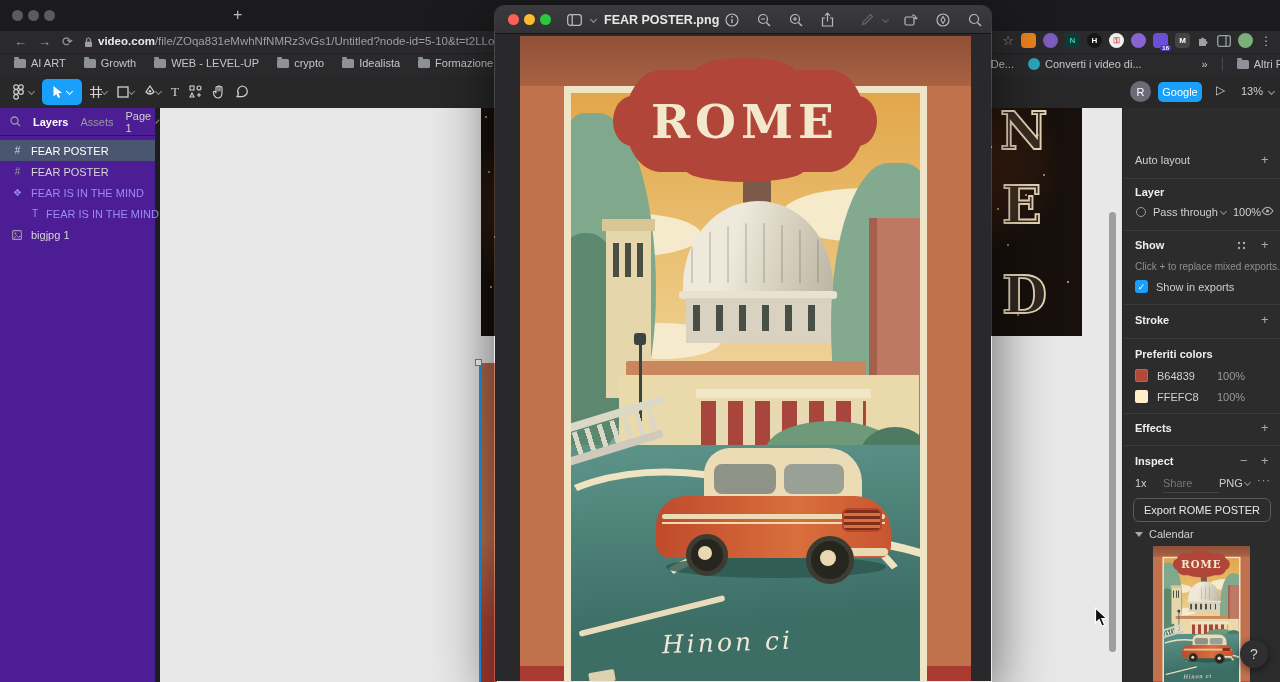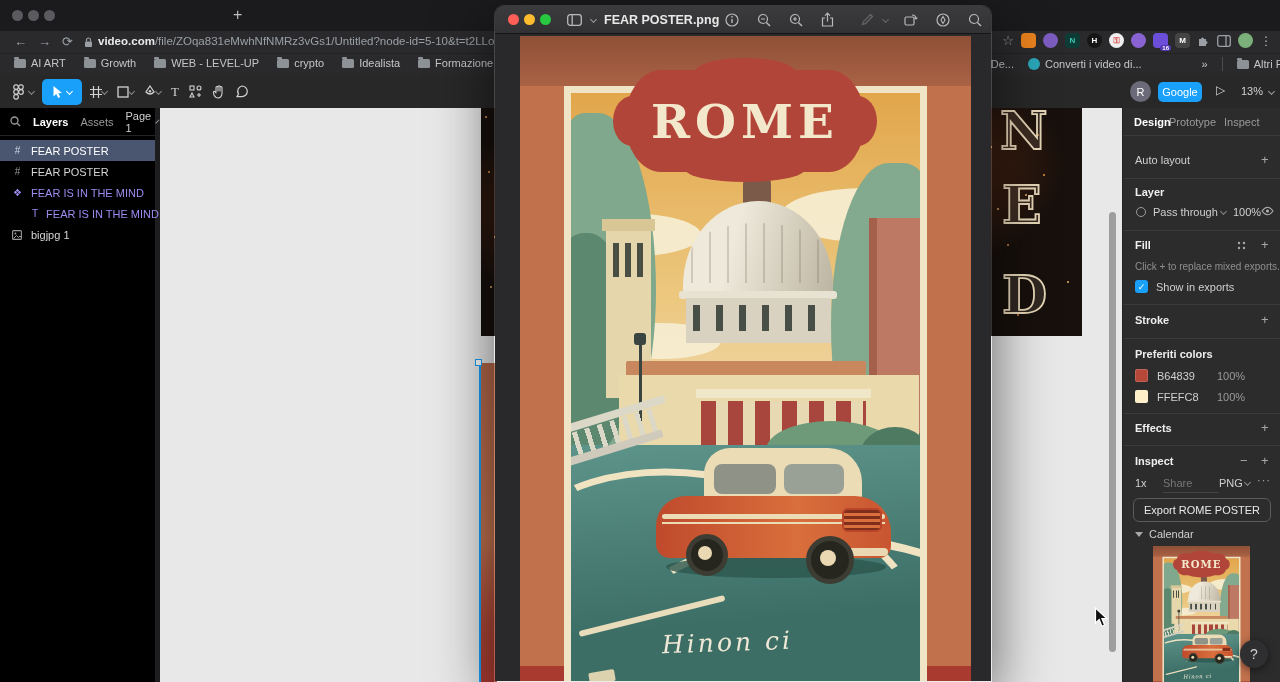--- a/index.html
+++ b/index.html
@@ -26,21 +26,21 @@
   .folder{width:12px;height:9px;background:#8d9296;border-radius:1.5px;position:relative;}
   .folder:before{content:"";position:absolute;left:0;top:-2px;width:5px;height:2px;background:#8d9296;border-radius:1px 1px 0 0;}
   .extrow{right:8px;top:2px;display:flex;align-items:center;gap:7px;}
   .exticon{width:15px;height:15px;border-radius:4px;display:flex;align-items:center;justify-content:center;
     font-size:8px;color:#fff;font-weight:bold;position:relative;}
 
   
   .fig-toolbar{left:0;top:75px;width:1280px;height:33px;background:#282828;display:flex;align-items:center;}
   .tool{height:26px;display:flex;align-items:center;justify-content:center;color:#d2d2d2;padding:0 5px;}
   .tool-sel{background:#18a0fb;border-radius:5px;width:40px;margin:0 3px;color:#fff;}
-  .sidebar{left:0;top:108px;width:156px;height:574px;background:#000000;border-right:1px solid #1f1f1f;}
+  .sidebar{left:0;top:108px;width:156px;height:574px;background:#4c1d95;border-right:1px solid #1f1f1f;}
   .sb-head{display:flex;align-items:center;height:28px;border-bottom:1px solid #232323;padding:0 10px;gap:12px;}
   .lrow{display:flex;align-items:center;height:21px;padding:0 0 0 12px;gap:8px;font-size:11px;color:#d6d6d6;white-space:nowrap;}
   .lrow .licon{width:11px;text-align:center;color:#9a9a9a;font-size:10px;}
   .purple{color:#9c8df2 !important;}
   .canvas{left:160px;top:108px;width:962px;height:574px;background:#e8e8e8;overflow:hidden;}
   .rpanel{left:1122px;top:108px;width:158px;height:574px;background:#2c2c2c;border-left:1px solid #212121;font-size:11px;color:#d0d0d0;}
   .sect-title{font-weight:bold;color:#eee;}
   .divid{position:absolute;left:0;width:158px;height:1px;background:#3a3a3a;}
   .plus{color:#a8a8a8;font-size:13px;}
   .swatch{width:13px;height:13px;border-radius:2px;border:1px solid rgba(255,255,255,.15);}
@@ -310,44 +310,39 @@
     </div>
 
     <div class="abs" style="left:321px;top:255px;width:16px;height:319px;background:linear-gradient(180deg,#b5684a,#c27350 55%,#b04a38 80%,#a93a30);"></div>
     <div class="abs" style="left:319px;top:255px;width:2px;height:319px;background:#18a0fb;"></div>
     <div class="abs" style="left:315px;top:251px;width:7px;height:7px;background:#fff;border:1.5px solid #18a0fb;"></div>
 
     <div class="abs" style="left:949px;top:104px;width:7px;height:440px;background:#9e9e9e;border-radius:4px;"></div>
   </div>
 
   <div class="abs rpanel">
-    <div class="abs" style="left:0;top:0;width:158px;height:28px;border-bottom:1px solid #3a3a3a;">
-      <span class="abs" style="left:11px;top:8px;color:#fff;font-weight:bold;">Design</span>
-      <span class="abs" style="left:46px;top:8px;color:#9a9a9a;">Prototype</span>
-      <span class="abs" style="left:101px;top:8px;color:#9a9a9a;">Inspect</span>
-    </div>
 
     <span class="abs" style="left:12px;top:46px;">Auto layout</span>
     <span class="abs plus" style="left:138px;top:44px;">+</span>
     <div class="divid" style="top:70px;"></div>
 
     <span class="abs sect-title" style="left:12px;top:78px;">Layer</span>
     <span class="abs" style="left:13px;top:99px;width:10px;height:10px;border:1.3px solid #9a9a9a;border-radius:50%;"></span>
     <span class="abs" style="left:30px;top:98px;">Pass through</span>
     <span class="abs chev" style="left:98px;top:101px;color:#8a8a8a;"></span>
     <span class="abs" style="left:110px;top:98px;">100%</span>
     <span class="abs" style="left:138px;top:98px;">
         <svg width="13" height="10" viewBox="0 0 13 10">
           <path d="M1 5 Q6.5 -2.5 12 5 Q6.5 12.5 1 5 Z" fill="none" stroke="#b0b0b0" stroke-width="1.1"></path>
           <circle cx="6.5" cy="5" r="1.6" fill="#b0b0b0"></circle>
         </svg>
       </span>
     <div class="divid" style="top:122px;"></div>
 
-    <span class="abs sect-title" style="left:12px;top:131px;">Fill</span>
+    <span class="abs sect-title" style="left:12px;top:131px;">Show</span>
     <span class="abs" style="left:114px;top:133px;">
         <svg width="9" height="9" viewBox="0 0 9 9">
           <circle cx="2" cy="2" r="1.2" fill="#a8a8a8"></circle>
           <circle cx="7" cy="2" r="1.2" fill="#a8a8a8"></circle>
           <circle cx="2" cy="7" r="1.2" fill="#a8a8a8"></circle>
           <circle cx="7" cy="7" r="1.2" fill="#a8a8a8"></circle>
         </svg>
       </span>
     <span class="abs plus" style="left:138px;top:129px;">+</span>
     <span class="abs" style="left:12px;top:153px;font-size:10px;color:#8f8f8f;">Click + to replace mixed exports.</span>

